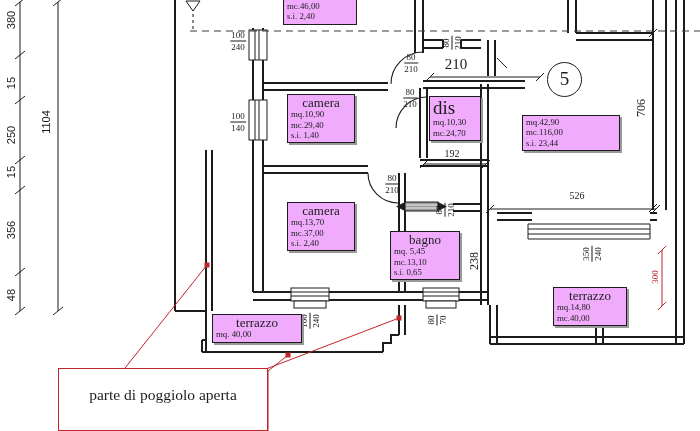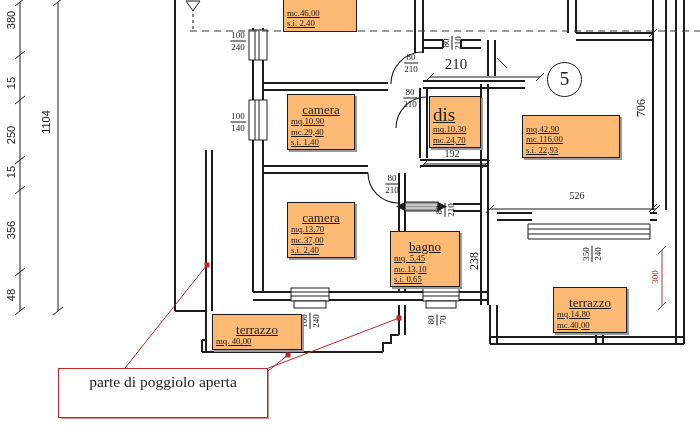--- a/index.html
+++ b/index.html
@@ -7,29 +7,29 @@
         font-family:"Liberation Serif",serif;color:#1c1c1c;}
   #linework{position:absolute;left:0;top:0;}
   .lbl{position:absolute;white-space:nowrap;transform:translate(-50%,-50%);line-height:1;}
   .v{transform:translate(-50%,-50%) rotate(-90deg);}
   .sans{font-family:"Liberation Sans",sans-serif;}
   .f11{font-size:11px;} .f12{font-size:12px;} .f13{font-size:10px;} .f15{font-size:15px;} .f9{font-size:9px;}
   .red{color:#c0262c;}
   .frac{font-size:9px;text-align:center;font-family:"Liberation Serif",serif;}
   .frac .num{display:block;border-bottom:1px solid #1c1c1c;padding:0 1px 1px;}
   .frac .den{display:block;padding-top:1px;}
-  .roombox{position:absolute;background:#fdba74;border:1px solid #1c1c1c;
-           box-shadow:2px 2px 0 #9a9a9a;padding:8px 3px 2px;text-align:left;text-decoration:underline;}
+  .roombox{position:absolute;background:#f0abfc;border:1px solid #1c1c1c;
+           box-shadow:2px 2px 0 #9a9a9a;padding:1px 3px 2px;text-align:left;}
   .rtitle{text-align:center;line-height:1.02;}
   .t18{font-size:13px;} .t15{font-size:19px;} .t13{font-size:13.5px;}
   .rline{font-size:8.8px;line-height:1.18;}
   .cutbox{border-top:none;box-shadow:none;}
   #note{position:absolute;left:58px;top:368px;width:208px;height:46px;background:#fff;
         border:1.3px solid #c0262c;box-shadow:2px 2px 0 -1px #d98a8a;
-        text-align:center;font-size:15.5px;line-height:1.45;padding-top:2px;}
+        text-align:center;font-size:15.5px;line-height:1.45;padding-top:15px;}
   .circle5{position:absolute;left:547px;top:62px;width:33px;height:33px;border:1.2px solid #1c1c1c;
            border-radius:50%;text-align:center;font-size:19px;line-height:32px;background:#fff;}
 </style>
 </head>
 <body>
 
 <div id="plan">
 
   <svg id="linework" width="700" height="431" viewBox="0 0 700 431">
 
@@ -180,21 +180,21 @@
 
   <div class="roombox" style="left:429px;top:96px;width:44px">
     <div class="rtitle t15" style="text-align:left">dis</div>
     <div class="rline">mq.10,30</div>
     <div class="rline">mc.24,70</div>
   </div>
 
   <div class="roombox" style="left:522px;top:115px;width:90px">
     <div class="rline">mq.42,90</div>
     <div class="rline">mc.116,00</div>
-    <div class="rline">s.i.  22,93</div>
+    <div class="rline">s.i.  23,44</div>
   </div>
 
   <div class="roombox" style="left:287px;top:202px;width:60px">
     <div class="rtitle t18">camera</div>
     <div class="rline">mq.13,70</div>
     <div class="rline">mc.37,00</div>
     <div class="rline">s.i.  2,40</div>
   </div>
 
   <div class="roombox" style="left:390px;top:231px;width:62px">

